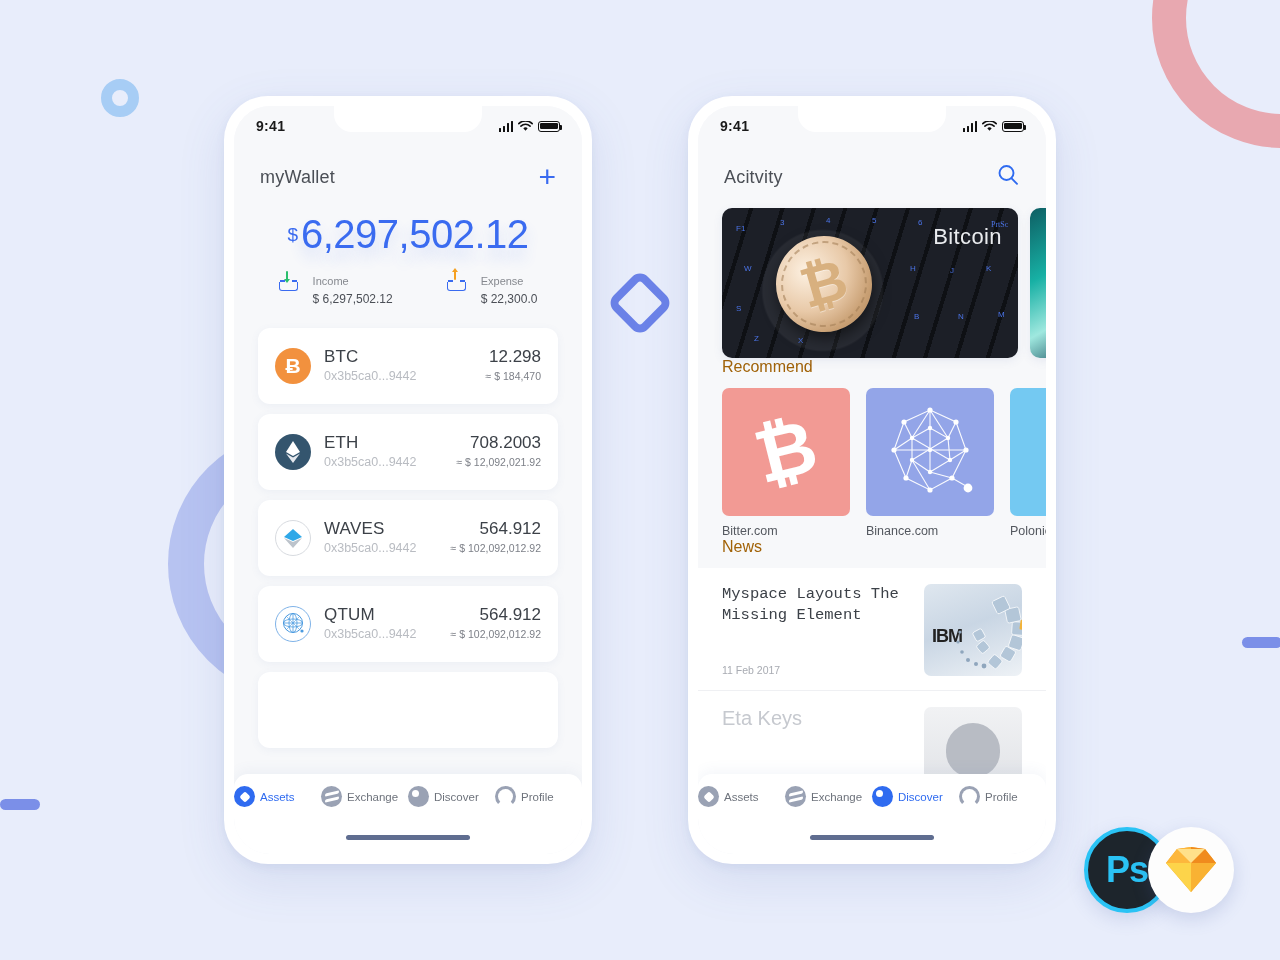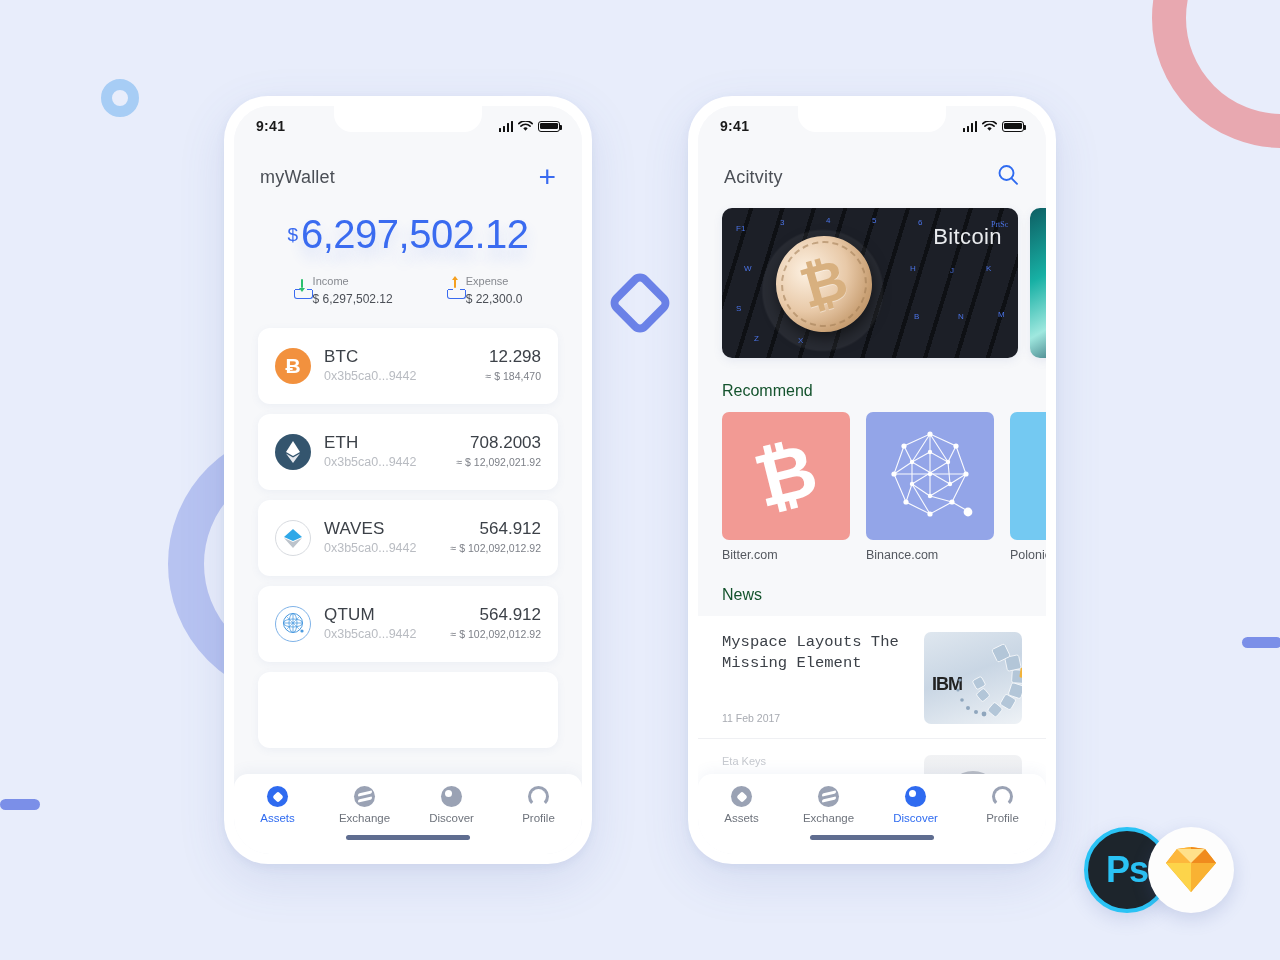--- a/index.html
+++ b/index.html
@@ -98,21 +98,21 @@
 
   
   .balance-block { text-align:center; padding:6px 0 2px; background:#f7f8fa; }
   .bal-row { display:flex; align-items:flex-start; justify-content:center; }
   .bal-cur { font-size:19px; color:#3a6bf0; margin-top:10px; margin-right:3px; font-weight:400; }
   .bal-amt {
     font-size:40px; color:#3a6bf0; font-weight:500; letter-spacing:-.5px; line-height:1;
     text-shadow:0 10px 14px rgba(58,107,240,.20);
   }
   .ie-row { display:flex; justify-content:center; gap:54px; margin-top:17px; }
-  .ie-item { display:flex; align-items:center; gap:0; }
+  .ie-item { display:flex; align-items:flex-start; gap:15px; }
   .ie-txt { text-align:left; }
   .ie-label { font-size:11px; color:#86898f; line-height:1.25; }
   .ie-value { font-size:12px; color:#4b4f56; line-height:1.3; }
   .tray { position:relative; width:19px; height:20px; }
   .tray .box {
     position:absolute; left:0; bottom:0; width:19px; height:9px;
     border:1.8px solid #3a6bf0; border-top:none;
     border-bottom-left-radius:3px; border-bottom-right-radius:3px;
   }
   .tray .box::before, .tray .box::after{
@@ -153,21 +153,21 @@
   .asset-qty { font-size:17px; color:#3c4148; line-height:1.15; }
   .asset-usd { font-size:10.5px; color:#7d8088; line-height:1.3; margin-top:20px; }
 
   
   .tabbar {
     position:absolute; left:0; right:0; bottom:0; height:80px;
     background:#fff; border-top-left-radius:14px; border-top-right-radius:14px;
     box-shadow:0 -3px 14px rgba(90,110,170,.07);
     display:flex; align-items:flex-start; padding-top:12px;
   }
-  .tab { flex:1; display:flex; flex-direction:column; align-items:center; gap:5px; }
+  .tab { flex:1; display:flex; flex-direction:row; align-items:center; gap:5px; }
   .tab .ticon { width:21px; height:21px; position:relative; }
   .tab .tlabel{ font-size:11.5px; color:#6e737c; }
   .tab.active .tlabel{ color:#2f6bf0; }
   
   .ic-assets { border-radius:50%; background:#9aa2b4; }
   .tab.active .ic-assets { background:#2f6bf0; }
   .ic-assets::after{ content:""; position:absolute; left:50%; top:50%;
     width:8px; height:8px; background:#fff; border-radius:2px;
     transform:translate(-50%,-50%) rotate(45deg); }
   
@@ -222,21 +222,21 @@
     border:2px dashed rgba(160,125,85,.55);
   }
   .bmark-coin span{ font-size:56px; color:#d8b07f; font-weight:bold; line-height:1;
     text-shadow:0 1px 0 rgba(255,255,255,.4); }
   .bmark-label {
     position:absolute; right:16px; top:16px;
     font-size:22px; color:#e9ebee; letter-spacing:.4px;
   }
   .kbd-blue { position:absolute; font-size:8px; color:#4b74e8; }
 
-  .sec-title { font-size:16px; color:#14532d; padding:24px 24px 12px; }
+  .sec-title { font-size:16px; color:#a16207; padding:0 24px 12px; }
 
   .rec-row { display:flex; gap:16px; padding:0 24px; }
   .rec-card { flex:none; }
   .rec-thumb { border-radius:7px; height:128px; position:relative; overflow:hidden; }
   .rec-card.c1 .rec-thumb{ width:128px; background:#f29a94; }
   .rec-card.c2 .rec-thumb{ width:128px; background:#93a5e8; }
   .rec-card.c3 .rec-thumb{ width:60px; background:#74c9f2; }
   .rec-name { font-size:12.5px; color:#54585f; margin-top:8px; white-space:nowrap; }
   .bit-glyph {
     position:absolute; left:50%; top:50%; transform:translate(-50%,-50%) rotate(-14deg);
@@ -251,21 +251,21 @@
   .news-date  { font-size:10.5px; color:#a8abb2; margin-top:auto; padding-top:18px; }
   .news-thumb { width:98px; height:92px; border-radius:7px; flex:none; position:relative; overflow:hidden;
     background:linear-gradient(160deg,#dfe7ef 0%,#c9d6e4 45%,#eef2f6 100%); }
   .news-thumb.t2 { background:linear-gradient(180deg,#f1f2f4 0%,#dfe1e5 100%); }
   .ibm-logo { position:absolute; left:8px; top:42px; font-size:18px; font-weight:bold; color:#222;
     letter-spacing:-1px; font-family:"Liberation Sans", sans-serif; }
   .ibm-rings { position:absolute; right:-14px; top:6px; width:86px; height:86px; }
   .head-blob { position:absolute; left:50%; top:16px; transform:translateX(-50%);
     width:54px; height:54px; border-radius:50% 50% 46% 46%; background:#b8bcc4; }
 
-  .cut-title { font-size:11px; color:#c6c9cf; padding:14px 24px 0; }
+  .cut-title { font-size:20px; color:#c6c9cf; padding:14px 24px 0; }
 
   
   #logo-ps {
     position:absolute; left:1084px; top:827px; width:86px; height:86px; border-radius:50%;
     background:#1d252c; border:4px solid #2ac3f5;
     display:flex; align-items:center; justify-content:center;
     box-shadow:0 6px 18px rgba(80,100,170,.18);
   }
   #logo-ps .ps-txt { font-size:36px; color:#2ac3f5; font-weight:bold; line-height:1; letter-spacing:-1px; }
   #logo-sketch {

